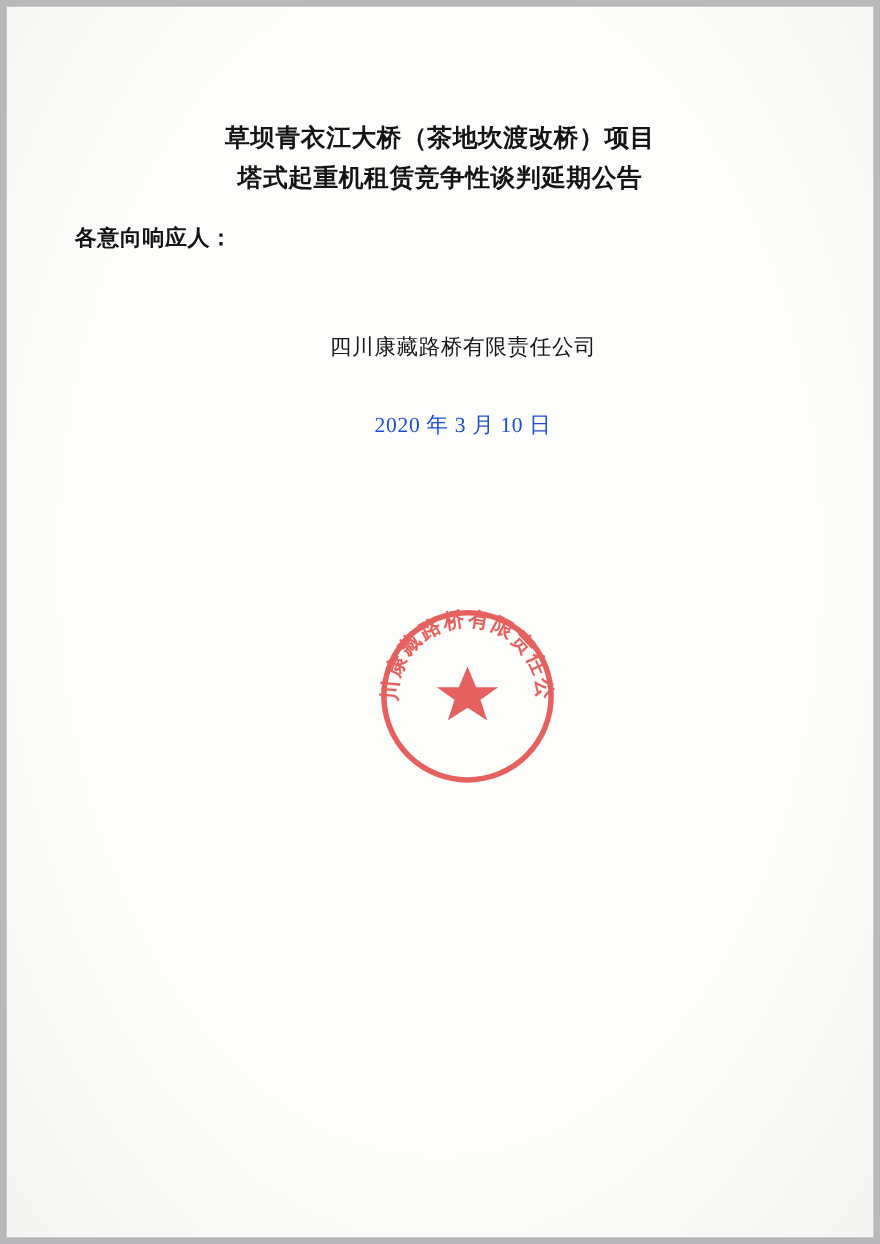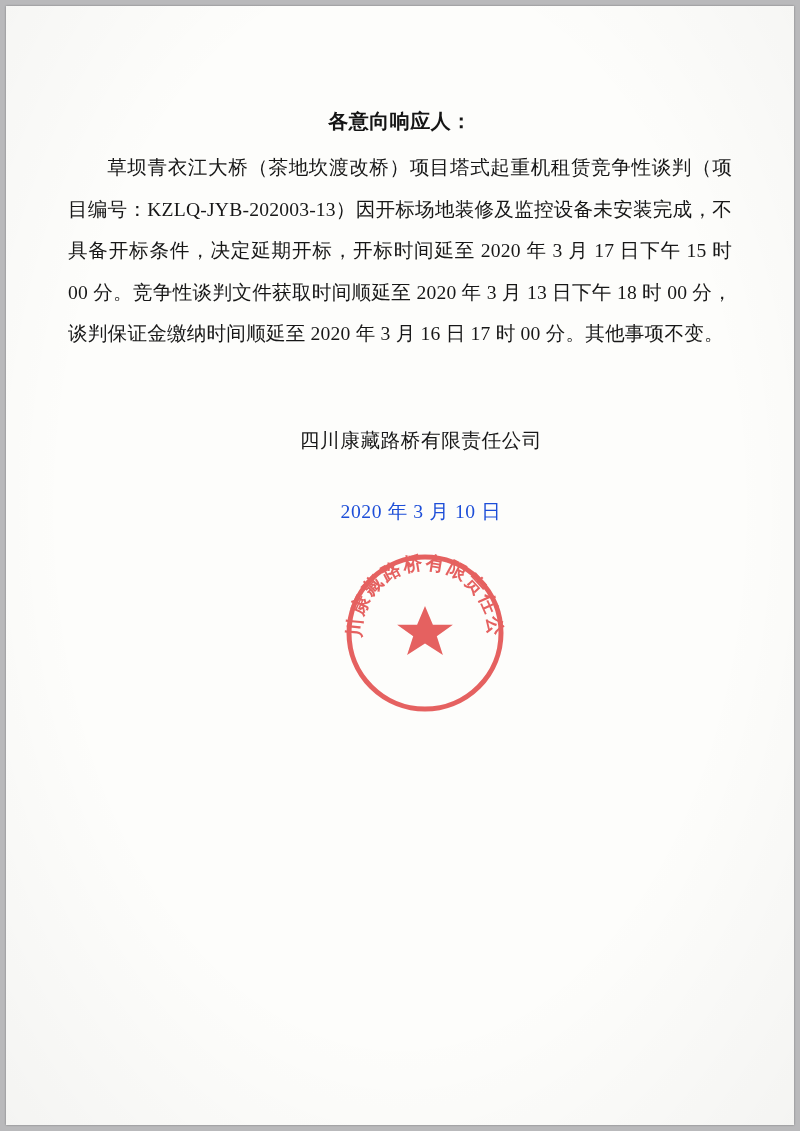--- a/index.html
+++ b/index.html
@@ -46,21 +46,20 @@
     letter-spacing: 0.5px;
     line-height: 1.62;
     color: #141414;
   }
   .salutation {
     margin-top: 22px;
     font-weight: bold;
     font-size: 20px;
     color: #141414;
     letter-spacing: 0.5px;
-    text-align: center;
   }
   .body-text {
     margin-top: 12px;
     font-size: 19.6px;
     line-height: 2.12;
     color: #171717;
     text-align: justify;
     text-justify: inter-character;
     text-indent: 2em;
     letter-spacing: 0.2px;
@@ -103,25 +102,26 @@
   }
 </style>
 </head>
 <body>
 
 <div class="page">
 
   <div class="doc-body">
 
     <div class="title-block">
+      <div class="title-line">草坝青衣江大桥（茶地坎渡改桥）项目</div>
+      <div class="title-line">塔式起重机租赁竞争性谈判延期公告</div>
     </div>
 
     <div class="salutation">各意向响应人：</div>
 
-    <div class="body-text">草坝青衣江大桥（茶地坎渡改桥）项目塔式起重机租赁竞争性谈判（项目编号：KZLQ-JYB-202003-13）因开标场地装修及监控设备未安装完成，不具备开标条件，决定延期开标，开标时间延至 2020 年 3 月 17 日下午 15 时 00 分。竞争性谈判文件获取时间顺延至 2020 年 3 月 13 日下午 18 时 00 分，谈判保证金缴纳时间顺延至 2020 年 3 月 16 日 17 时 00 分。其他事项不变。</div>
 
     <div class="sign-block">
       <div class="signer">四川康藏路桥有限责任公司</div>
       <div class="sign-date">2020 年 3 月 10 日</div>
     </div>
 
   </div>
 
   <div class="seal">
     <svg width="178" height="178" viewBox="0 0 178 178" xmlns="http://www.w3.org/2000/svg">

